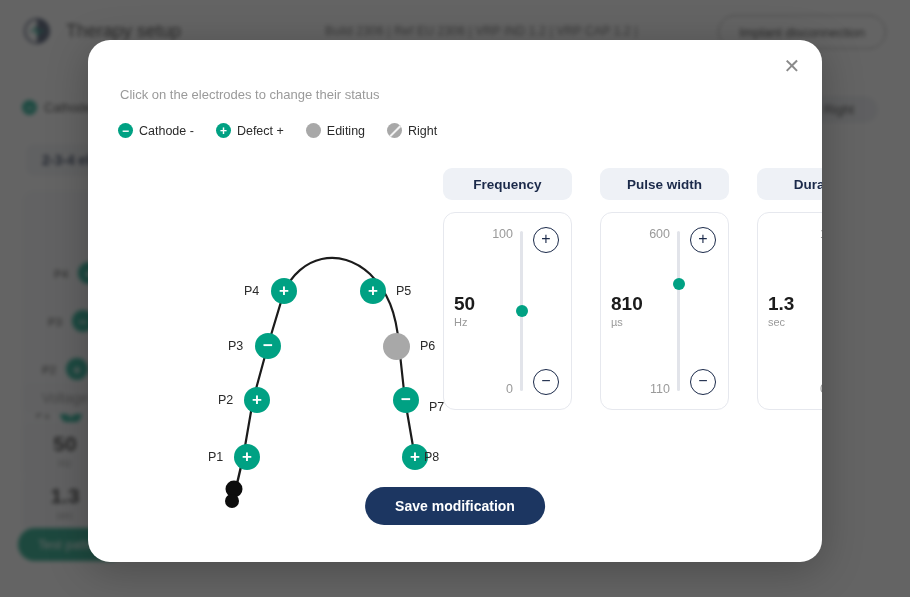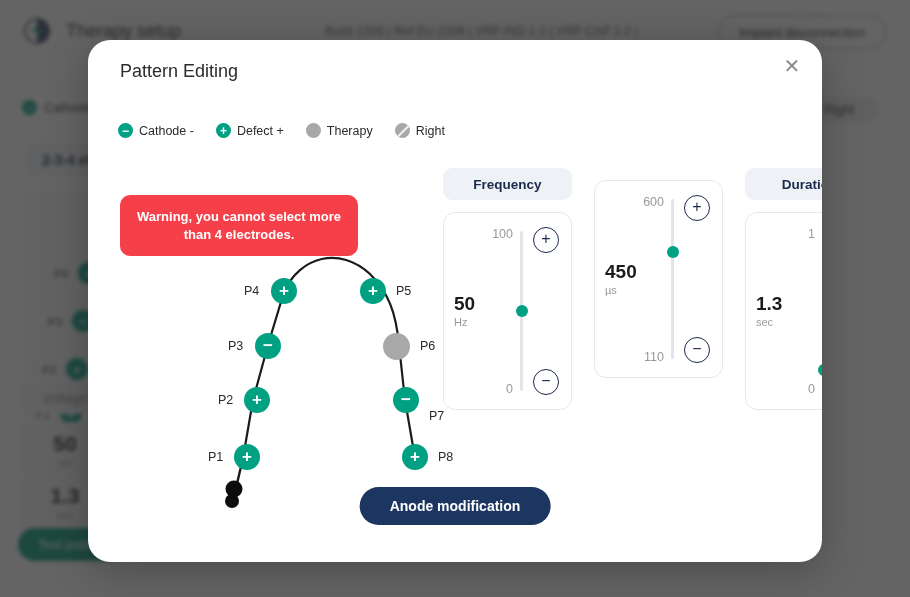--- a/index.html
+++ b/index.html
@@ -275,21 +275,21 @@
     position: absolute;
     left: 0; top: 0;
     z-index: 1;
   }
 
   
   .params {
     position: absolute;
     left: 355px; top: 128px;
     display: flex;
-    gap: 22px;
+    gap: 28px;
   }
   .param-col { width: 129px; }
   .param-header {
     background: #eef1f6;
     border-radius: 9px;
     height: 32px;
     display: flex; align-items: center; justify-content: center;
     font-size: 13.5px;
     font-weight: bold;
     color: #1b2a4a;
@@ -462,46 +462,45 @@
     </div>
   </div>
 
   <div class="dim-overlay"></div>
 </div>
 
 <div id="modal">
 
   <button class="close-btn">✕</button>
 
-  <h1 class="modal-title">Pattern Editing</h1>
+  <div class="modal-subtitle">Click on the electrodes to change their status</div>
 
   <div class="legend-row">
     <div class="legend-item">
       <span class="lg-dot lg-cathode">
           <span class="lg-sym">−</span>
         </span>
       <span>Cathode -</span>
     </div>
     <div class="legend-item">
       <span class="lg-dot lg-anode">
           <span class="lg-sym">+</span>
         </span>
       <span>Defect +</span>
     </div>
     <div class="legend-item">
       <span class="lg-dot lg-unused"></span>
-      <span>Therapy</span>
+      <span>Editing</span>
     </div>
     <div class="legend-item">
       <span class="lg-dot lg-defect"></span>
       <span>Right</span>
     </div>
   </div>
 
-  <div class="warning-box">Warning, you cannot select more than 4 electrodes.</div>
 
   <div class="diagram">
     <svg class="lead-svg" width="350" height="280">
       <path d="M135 218 L 145 160 L 160 105 L 176 52
                C 192 16, 232 6, 262 34
                C 280 52, 288 72, 291 105
                L 297 160 L 307 218" fill="none" stroke="#1b1b1b" stroke-width="2.2" stroke-linecap="round"></path>
       <path d="M135 218 L 128 248" fill="none" stroke="#1b1b1b" stroke-width="2.4" stroke-linecap="round"></path>
       <circle cx="126" cy="249" r="8.5" fill="#0d0d0d"></circle>
       <circle cx="124" cy="261" r="7" fill="#0d0d0d"></circle>
@@ -528,31 +527,31 @@
     <div class="node-label" style="left:312px; top:99px;">P6</div>
 
     <div class="node n-active" style="left:136px; top:147px;">
         <span class="sym">+</span>
       </div>
     <div class="node-label" style="left:110px; top:153px;">P2</div>
 
     <div class="node n-active" style="left:285px; top:147px;">
         <span class="sym">−</span>
       </div>
-    <div class="node-label" style="left:321px; top:169px;text-align:right;">P7</div>
+    <div class="node-label" style="left:321px; top:160px;text-align:right;">P7</div>
 
     <div class="node n-active" style="left:126px; top:204px;">
         <span class="sym">+</span>
       </div>
     <div class="node-label" style="left:100px; top:210px;">P1</div>
 
     <div class="node n-active" style="left:294px; top:204px;">
         <span class="sym">+</span>
       </div>
-    <div class="node-label" style="left:330px; top:210px;">P8</div>
+    <div class="node-label" style="left:316px; top:210px;">P8</div>
   </div>
 
   <div class="params">
 
     <div class="param-col">
       <div class="param-header">Frequency</div>
       <div class="param-body">
         <div class="pb-max">100</div>
         <div class="pb-min">0</div>
         <div class="pb-value">
@@ -565,25 +564,26 @@
         <button class="step-btn step-plus">
             <span class="g">+</span>
           </button>
         <button class="step-btn step-minus">
             <span class="g">−</span>
           </button>
       </div>
     </div>
 
     <div class="param-col">
+      <div class="param-header">Pulse width</div>
       <div class="param-body">
         <div class="pb-max">600</div>
         <div class="pb-min">110</div>
         <div class="pb-value">
-          <div class="v">450</div>
+          <div class="v">810</div>
           <div class="u">µs</div>
         </div>
         <div class="track">
           <div class="thumb" style="bottom:calc(66.7% - 6px);"></div>
         </div>
         <button class="step-btn step-plus">
             <span class="g">+</span>
           </button>
         <button class="step-btn step-minus">
             <span class="g">−</span>
@@ -602,14 +602,14 @@
         </div>
         <div class="track">
           <div class="track-fill" style="height:13%;"></div>
           <div class="thumb" style="bottom:calc(13% - 6px);"></div>
         </div>
 
       </div>
     </div>
   </div>
 
-  <button class="save-btn">Anode modification</button>
+  <button class="save-btn">Save modification</button>
 </div>
 
 </body></html>

